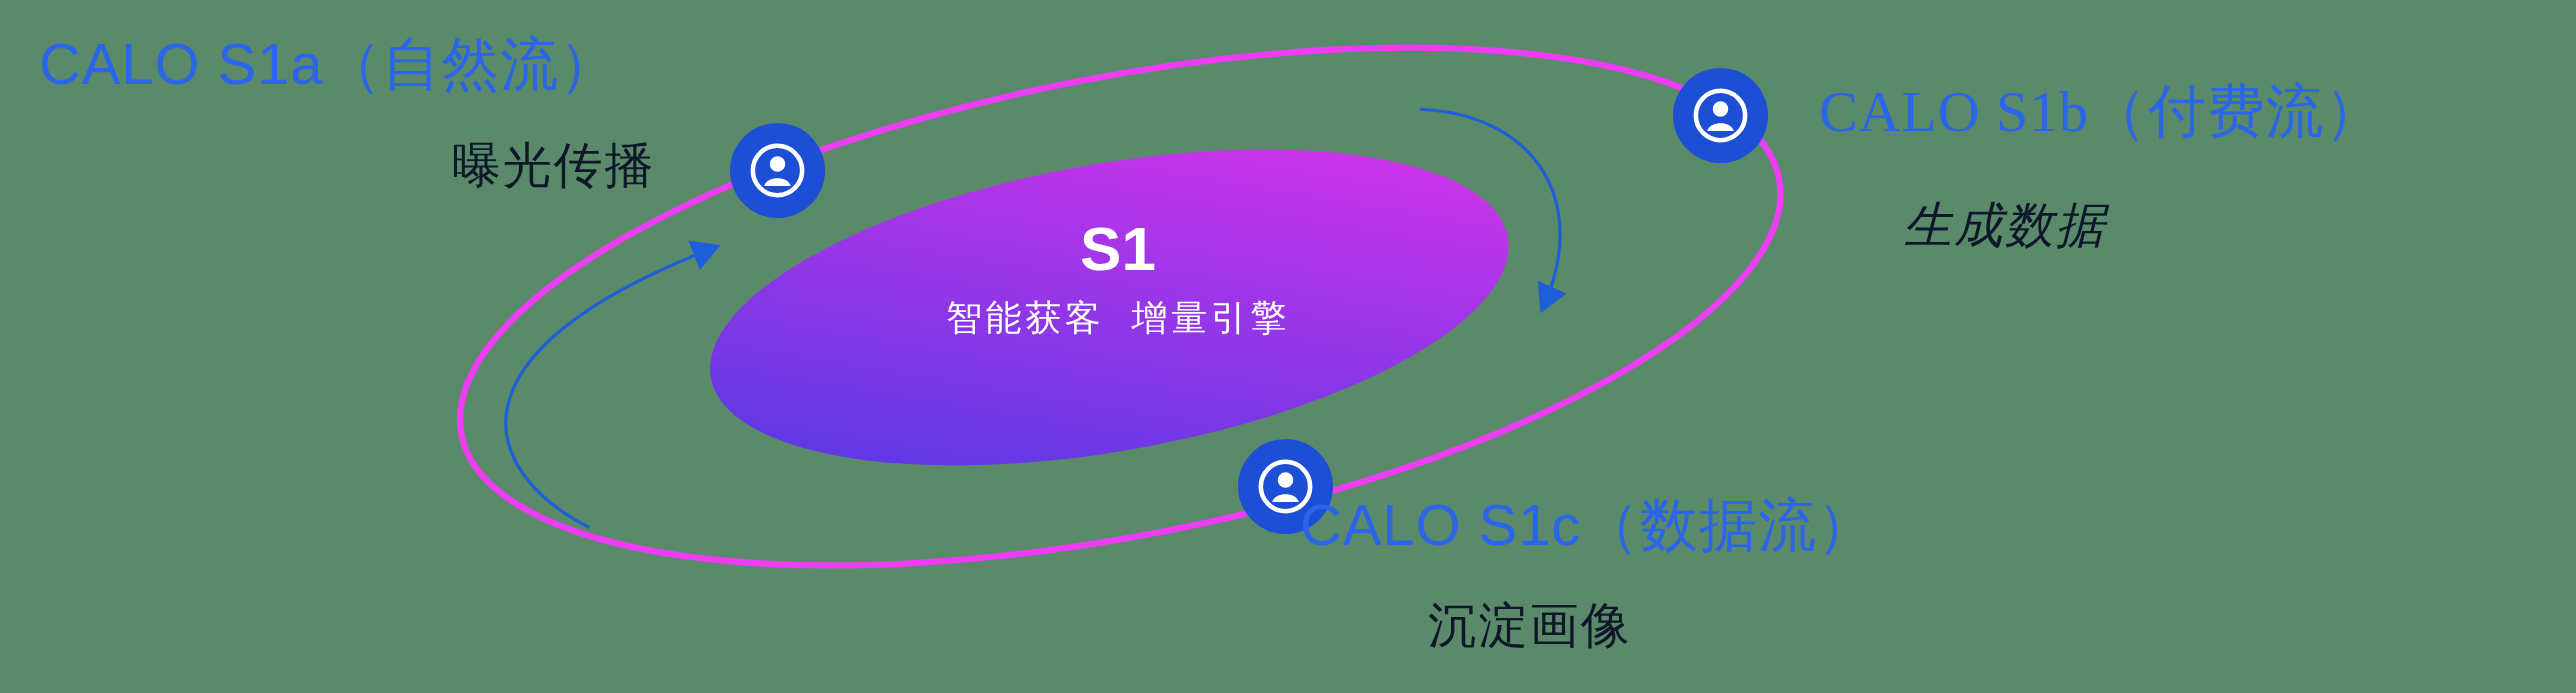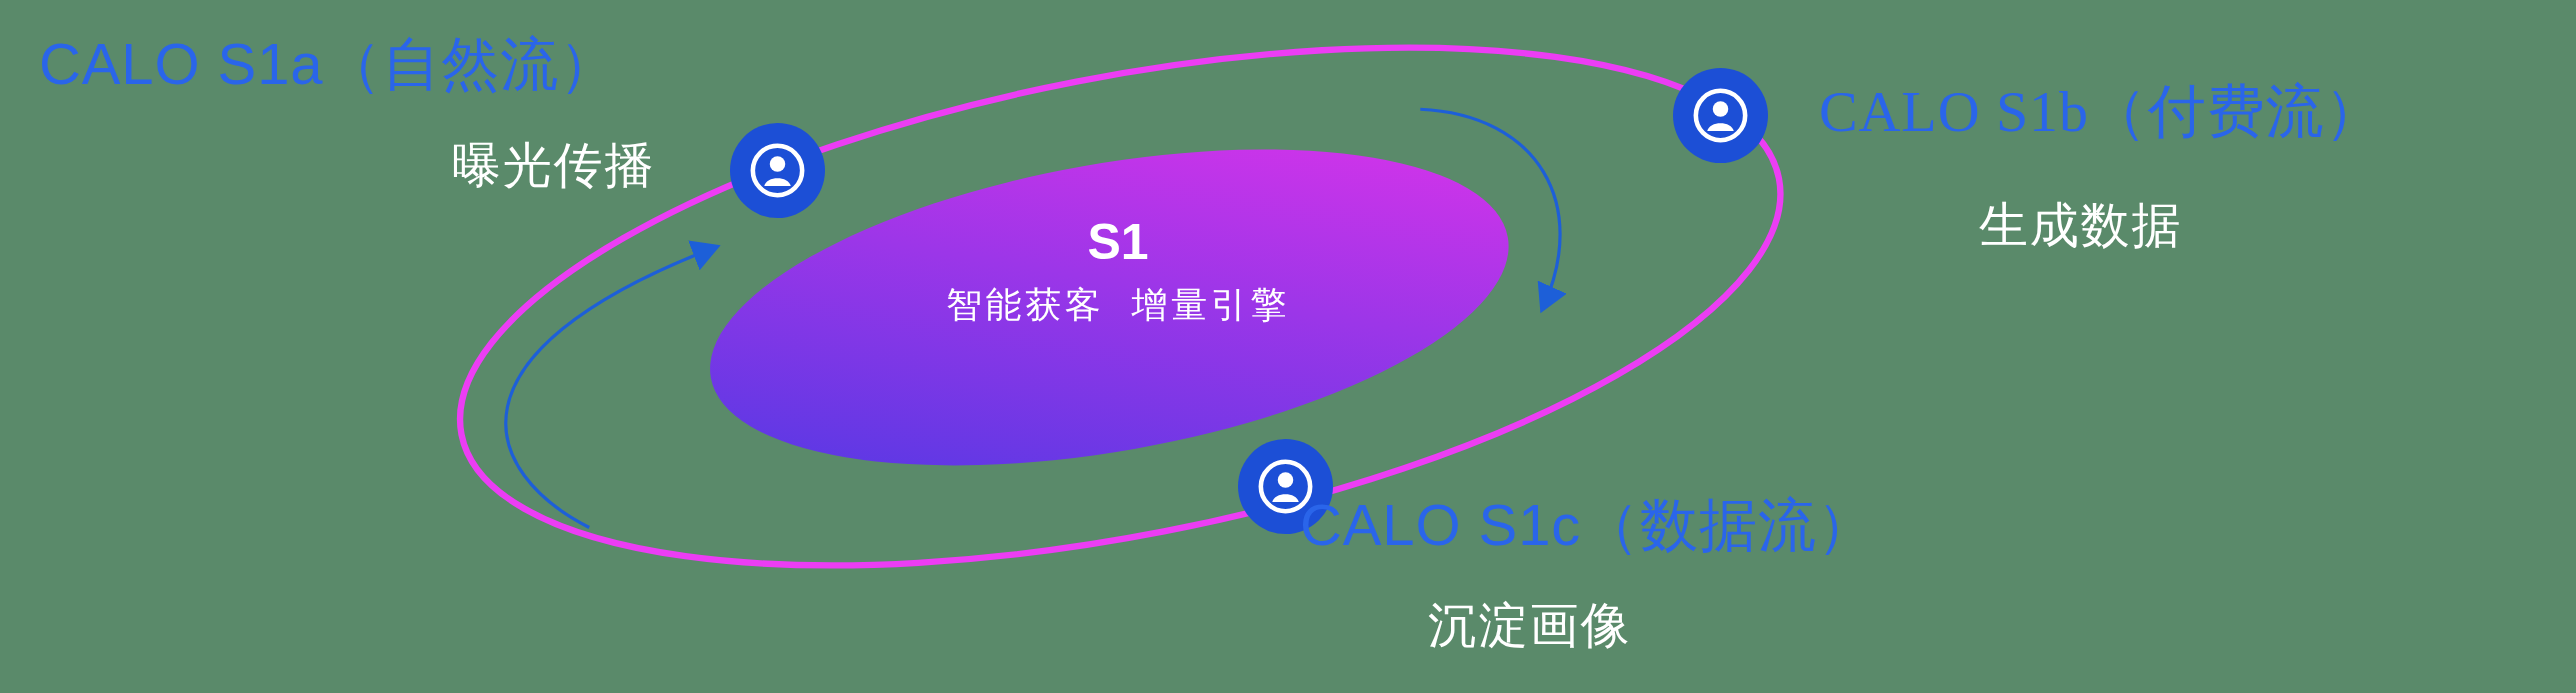--- a/index.html
+++ b/index.html
@@ -30,39 +30,39 @@
   .node-label {
     position: absolute;
     color: #2a65ea;
     font-size: 58px;
     font-weight: 500;
     letter-spacing: 0.9px;
     white-space: nowrap;
   }
   .node-sublabel {
     position: absolute;
-    color: #ffffff;
+    color: #0f172a;
     font-size: 49px;
     font-weight: 400;
     letter-spacing: 1.8px;
     white-space: nowrap;
   }
   .center-text {
     position: absolute;
     left: 1118px;
     top: 216px;
     transform: translateX(-50%);
     display: flex;
     flex-direction: column;
     align-items: center;
     color: #ffffff;
     text-align: center;
   }
   .center-title {
-    font-size: 50px;
+    font-size: 62px;
     font-weight: 600;
     line-height: 1.05;
   }
   .center-subtitle {
     margin-top: 12.7px;
     font-size: 36px;
     font-weight: 500;
     letter-spacing: 3.6px;
     white-space: pre;
   }
@@ -122,19 +122,19 @@
       <circle cx="52" cy="52" r="27" fill="none" stroke="#ffffff" stroke-width="5"></circle>
       <circle cx="52" cy="45" r="8.5" fill="#ffffff"></circle>
       <path d="M37.5 69 C40 57.5 64 57.5 66.5 69 Z" fill="#ffffff"></path>
     </svg>
   </div>
 
   <div class="node-label" style="left:39px; top:25.5px;">CALO S1a（自然流）</div>
   <div class="node-sublabel" style="left:452px; top:133px;">曝光传播</div>
 
   <div class="node-label" style="left:1819px; top:73px;font-family:Liberation Serif, serif;">CALO S1b（付费流）</div>
-  <div class="node-sublabel" style="left:1979px; top:193px;">生成数据</div>
+  <div class="node-sublabel" style="left:1903px; top:193px;font-style:italic;">生成数据</div>
 
   <div class="node-label" style="left:1300px; top:487px;">CALO S1c（数据流）</div>
   <div class="node-sublabel" style="left:1428px; top:593px;">沉淀画像</div>
 
 </div>
 
 
 </body></html>

